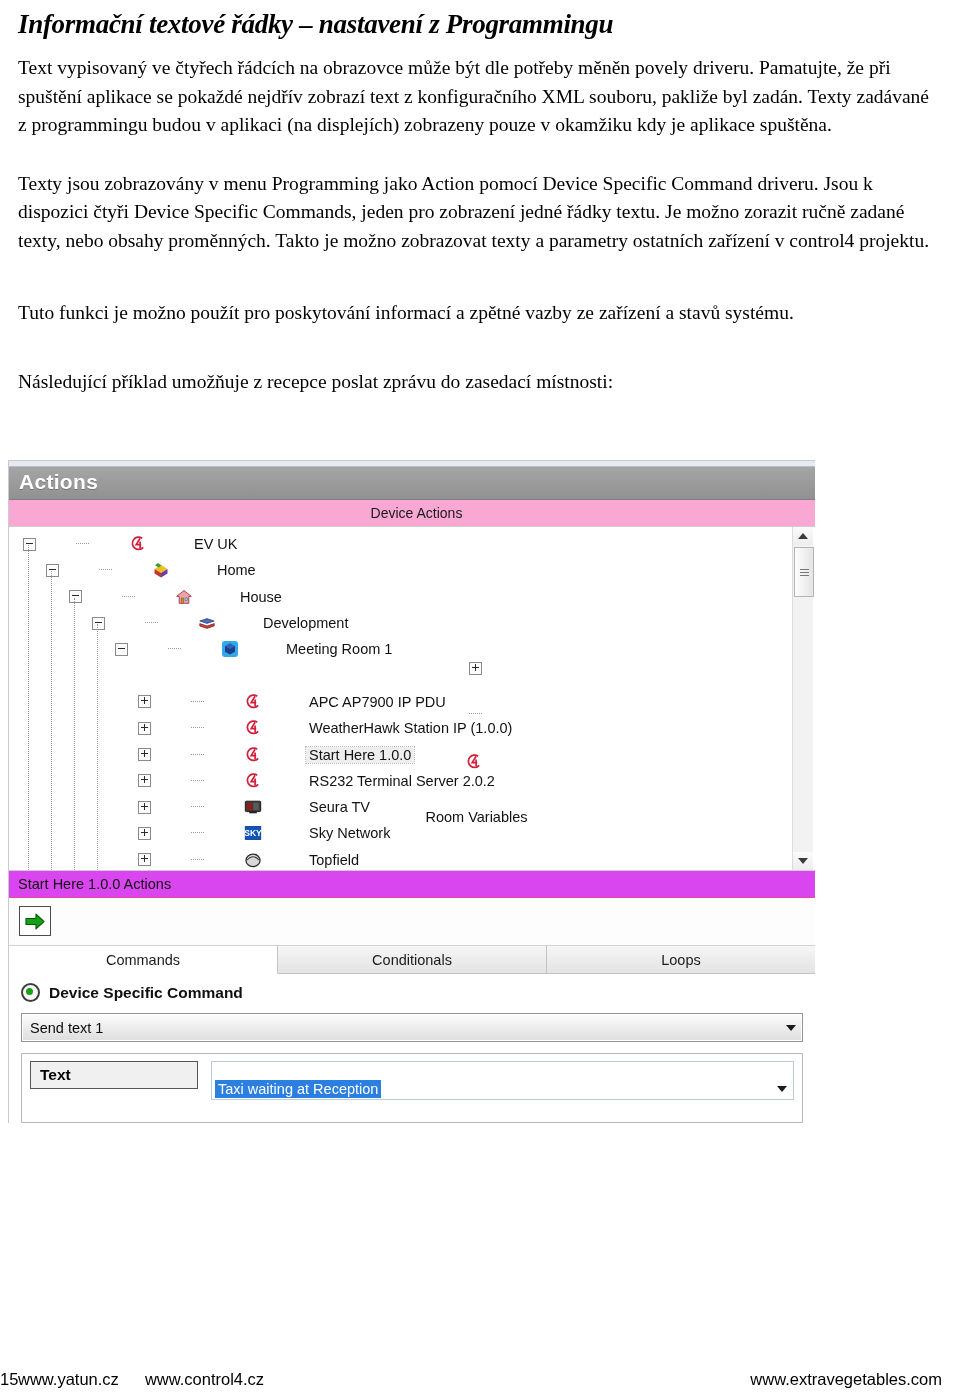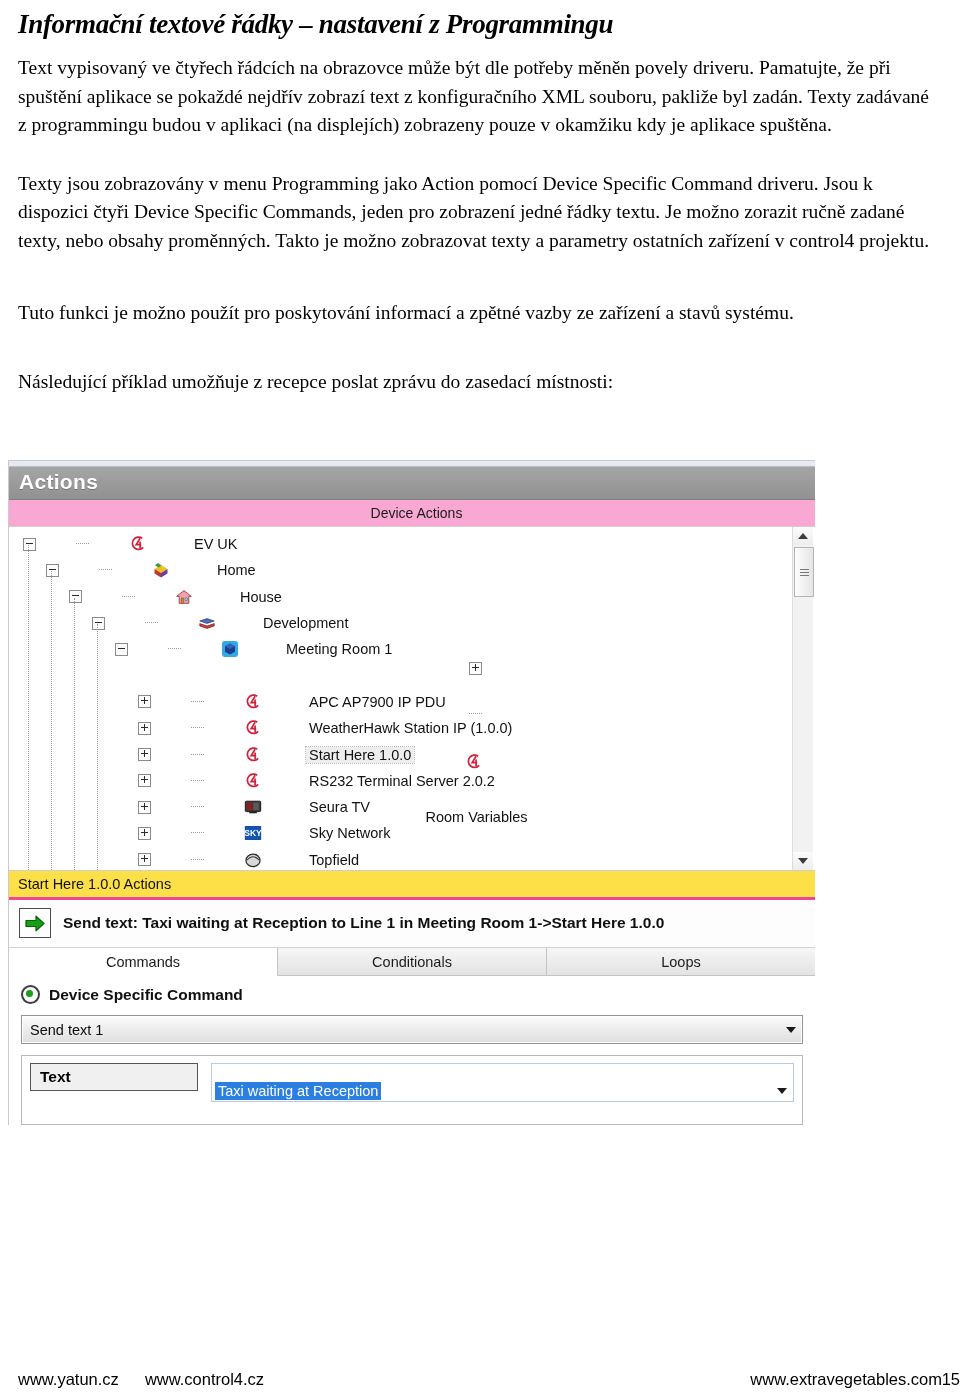--- a/index.html
+++ b/index.html
@@ -207,22 +207,22 @@
   .grip i {
     display: block;
     width: 9px;
     height: 1px;
     background: #777;
     margin: 2px 0;
   }
 
   
   .sel-action-bar {
-    background: #fde047;
-    border-bottom: 3px solid #ec4899;
+    background: #d946ef;
+    border-bottom: 1px solid #ec4899;
     font-size: 14.5px;
     padding: 5px 0 5px 9px;
     color: #111;
   }
   .action-row {
     display: flex;
     align-items: center;
     background: #fdfdfd;
     padding: 8px 0 9px 10px;
     border-bottom: 1px solid #d2d2d2;
@@ -373,21 +373,21 @@
     font-size: 16.5px;
     color: #000;
   }
   .footer-inner {
     display: flex;
     align-items: baseline;
     padding: 0 18px;
   }
   .f1 { margin-right: 26px; }
   .f2 { margin-right: 0; }
-  .fnum { position: absolute; left: 0; right: 0; text-align: right; }
+  .fnum { position: absolute; left: 0; right: 0; text-align: left; }
   .f3 { margin-left: auto; }
 </style>
 </head>
 <body>
 
 <div class="page">
 
   <h1 class="doc-title">Informační textové řádky – nastavení z Programmingu</h1>
 
   <p class="para para-block">Text vypisovaný ve čtyřech řádcích na obrazovce může být dle potřeby měněn povely driveru. Pamatujte, že při spuštění aplikace se pokaždé nejdřív zobrazí text z konfiguračního XML souboru, pakliže byl zadán.  Texty zadávané z programmingu budou v aplikaci (na displejích) zobrazeny pouze v okamžiku kdy je aplikace spuštěna.</p>
@@ -584,21 +584,20 @@
       </div>
 
     <div class="sel-action-bar">Start Here 1.0.0 Actions</div>
 
     <div class="action-row">
       <span class="arrow-box">
         <svg width="20" height="17" viewBox="0 0 20 17" aria-hidden="true">
           <path d="M1 5.5 H11 V1.2 L19 8.5 L11 15.8 V11.5 H1 Z" fill="#17a017" stroke="#046204" stroke-width="1.2" stroke-linejoin="round"></path>
         </svg>
       </span>
-      <span class="action-text">Send text: Taxi waiting at Reception to Line 1 in Meeting Room 1-&gt;Start Here 1.0.0</span>
     </div>
 
     <div class="tabs" id="tabs">
         <div class="tab active">
           <span>Commands</span>
         </div>
         <div class="tab">
           <span>Conditionals</span>
         </div>
         <div class="tab">

